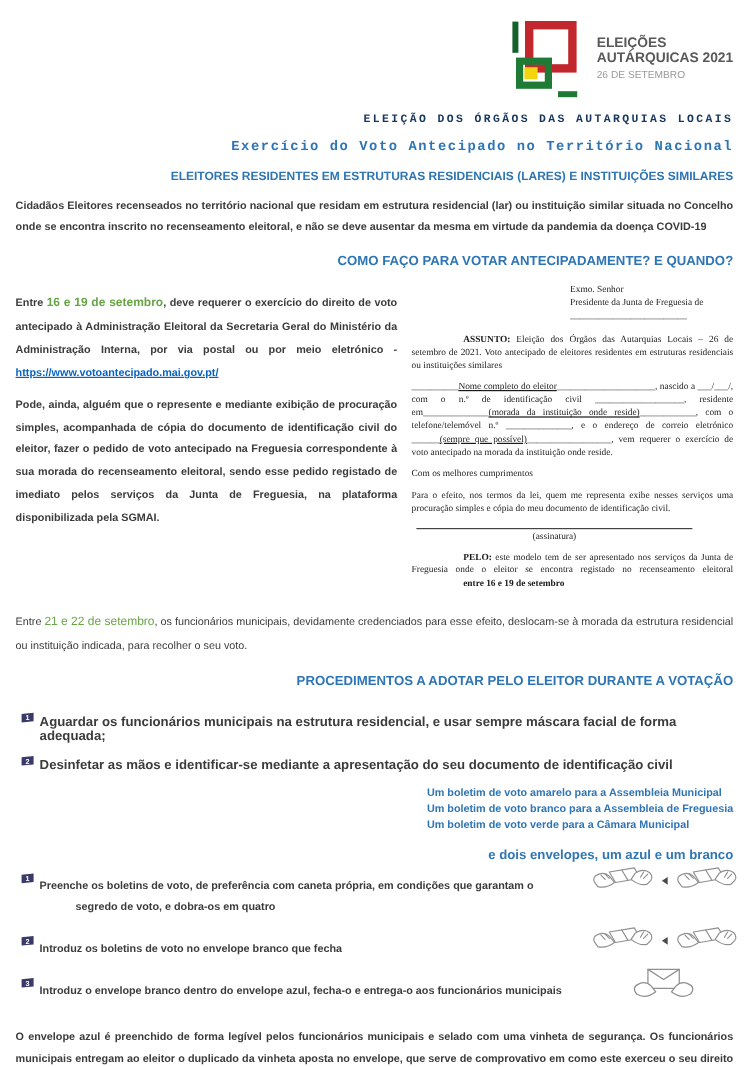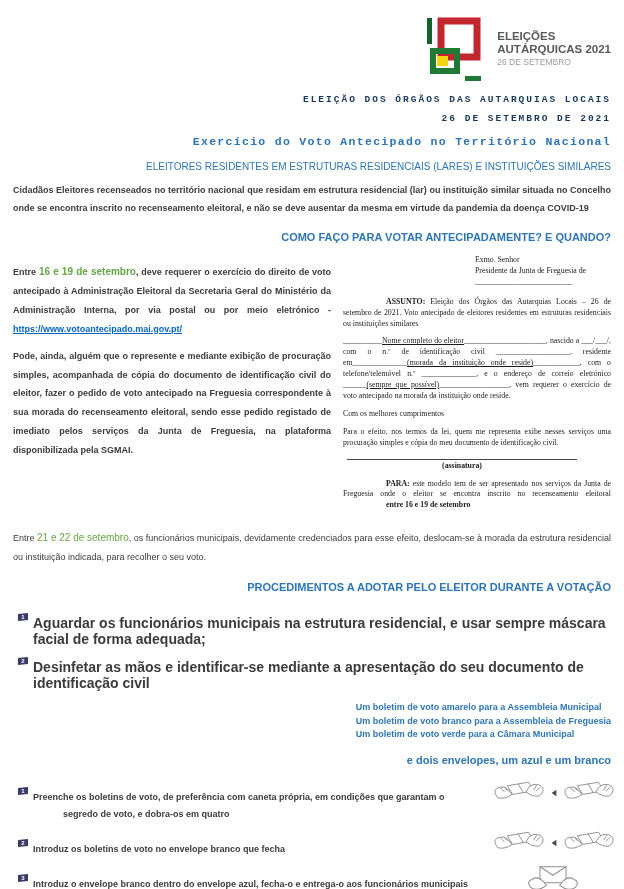--- a/index.html
+++ b/index.html
@@ -8,54 +8,54 @@
     display:flex;flex-direction:column;padding:10px 13px 10px;overflow:hidden;position:relative;align-items:flex-end;}
   
   .logo-row{display:flex;justify-content:center;align-items:center;gap:10px;margin-top:4px;}
   .logo-text{display:flex;flex-direction:column;line-height:1.15;}
   .logo-text .l1,.logo-text .l2{font-size:11.5px;font-weight:bold;color:#595959;}
   .logo-text .l3{font-size:8.5px;color:#9a9a9a;margin-top:2px;}
   .t-mono{font-family:"Liberation Mono",monospace;font-weight:bold;text-align:center;}
   .t1{font-size:9.5px;letter-spacing:2px;color:#17365d;margin-top:10px;}
   .t2{font-size:9.5px;letter-spacing:2px;color:#17365d;margin-top:8px;}
   .t3{font-size:11.5px;letter-spacing:1.3px;color:#2e75b6;margin-top:11px;}
-  .t4{font-size:10px;font-weight:normal;text-align:center;color:#2e75b6;margin-top:13px;}
+  .t4{font-size:10px;font-weight:bold;text-align:center;color:#2e75b6;margin-top:13px;}
   .intro{font-size:9px;font-weight:bold;color:#3b3b3b;text-align:justify;line-height:2.0;margin:9px 0 0;}
   h2{font-size:11px;font-weight:bold;color:#2e75b6;margin:14px 0 0;}
   
   .cols{display:flex;gap:12px;margin-top:10px;}
   .colL{width:318px;flex:none;}
   .colL p{font-size:9px;font-weight:bold;color:#3b3b3b;text-align:justify;line-height:2.1;margin:8px 0 0;}
   .green{color:#68a547;font-size:10px;}
   a.link{color:#0563c1;text-decoration:underline;font-weight:bold;cursor:pointer;}
   .letter{flex:1;font-family:"Liberation Serif",serif;font-size:7.8px;color:#1a1a1a;line-height:1.4;}
   .letter .addr{margin-left:132px;margin-top:2px;}
   .letter .addr-line{letter-spacing:0;}
   .letter p{margin:7px 0 0;text-align:justify;}
   .letter .subj{margin-top:9px;}
   .letter b{font-weight:bold;margin-left:43px;}
   .form{overflow-wrap:anywhere;}
   .u-label{text-decoration:underline;}
   .sig{margin-top:10px;width:230px;margin-left:4px;}
   .sig-line{border-top:0.8px solid #444;height:1px;}
-  .sig-cap{text-align:center;font-weight:bold;}
+  .sig-cap{text-align:center;}
   .nota{margin-top:9px;}
   
   .mid{font-size:9px;font-weight:normal;color:#3b3b3b;text-align:justify;line-height:2.1;margin:16px 0 0;}
   .bullets{margin-top:10px;}
   .brow{display:flex;align-items:flex-start;gap:4px;margin:9px 0 0;padding-left:4px;}
-  .brow .txt{font-size:14px;font-weight:bold;color:#3b3b3b;padding-top:3px;}
+  .brow .txt{font-size:11px;font-weight:bold;color:#3b3b3b;padding-top:3px;}
   .flag{width:12px;height:12px;flex:none;}
   
   .b-head{font-size:11px;font-weight:bold;color:#2e75b6;margin-top:18px;}
   .b-lines{margin:10px 0 0 122px;line-height:1.5;}
   .b-lines div{font-size:9px;font-weight:bold;color:#2e75b6;}
   .b-env{font-size:11px;font-weight:bold;color:#2e75b6;margin:12px 0 0 122px;}
   
-  .steps{position:relative;margin-top:20px;padding-right:132px;}
+  .steps{position:relative;margin-top:8px;padding-right:132px;}
   .srow{display:flex;align-items:flex-start;gap:4px;margin:0 0 15px;padding-left:4px;}
   .srow .txt{font-size:9px;font-weight:bold;color:#3b3b3b;padding-top:3px;line-height:1.9;}
   .srow .hang{display:block;padding-left:30px;text-indent:-30px;}
   .illus{position:absolute;display:flex;align-items:center;gap:5px;}
   .illus1{right:-4px;top:-6px;}
   .illus2{right:-4px;top:44px;}
   .illus3{right:30px;top:76px;}
   .final{font-size:9px;font-weight:bold;color:#3b3b3b;text-align:justify;line-height:2.0;margin:6px 0 0;}
 </style>
 </head>
@@ -98,21 +98,20 @@
       <rect x="40" y="62" width="16" height="5" fill="#1e7a34"></rect>
     </svg>
     <div class="logo-text">
       <span class="l1">ELEIÇÕES</span>
       <span class="l2">AUTÁRQUICAS 2021</span>
       <span class="l3">26 DE SETEMBRO</span>
     </div>
   </div>
 
   <div class="t-mono t1">ELEIÇÃO DOS ÓRGÃOS DAS AUTARQUIAS LOCAIS</div>
-  <div class="t-mono t2">26 DE SETEMBRO DE 2021</div>
   <div class="t-mono t3">Exercício do Voto Antecipado no Território Nacional</div>
   <div class="t4">ELEITORES RESIDENTES EM ESTRUTURAS RESIDENCIAIS (LARES) E INSTITUIÇÕES SIMILARES</div>
 
   <p class="intro">Cidadãos Eleitores recenseados no território nacional que residam em estrutura residencial (lar) ou instituição similar situada no Concelho onde se encontra inscrito no recenseamento eleitoral, e não se deve ausentar da mesma em virtude da pandemia da doença COVID-19</p>
 
   <h2>COMO FAÇO PARA VOTAR ANTECIPADAMENTE? E QUANDO?</h2>
 
   <div class="cols">
     <div class="colL">
       <p><span>Entre </span><span class="green">16 e 19 de setembro</span><span>, deve requerer o exercício do direito de voto antecipado à Administração Eleitoral da Secretaria Geral do Ministério da Administração Interna, por via postal ou por meio eletrónico - </span><a class="link">https://www.votoantecipado.mai.gov.pt/</a></p>
@@ -126,21 +125,21 @@
         <div class="addr-line">_________________________</div>
       </div>
       <p class="subj"><b>ASSUNTO:</b><span> Eleição dos Órgãos das Autarquias Locais – 26 de setembro de 2021. Voto antecipado de eleitores residentes em estruturas residenciais ou instituições similares</span></p>
       <p class="form"><span>__________</span><span class="u-label">Nome completo do eleitor</span><span>_____________________</span><span>, nascido a ___/___/</span><span>, com o n.º de identificação civil ___________________, residente em</span><span>______________</span><span class="u-label">(morada da instituição onde reside)</span><span>____________</span><span>, com o telefone/telemóvel n.º ______________, e o endereço de correio eletrónico </span><span>______</span><span class="u-label">(sempre que possível)</span><span>__________________</span><span>, vem requerer o exercício de voto antecipado na morada da instituição onde reside.</span></p>
       <p>Com os melhores cumprimentos</p>
       <p>Para o efeito, nos termos da lei, quem me representa exibe nesses serviços uma procuração simples e cópia do meu documento de identificação civil.</p>
       <div class="sig">
         <div class="sig-line"></div>
         <div class="sig-cap">(assinatura)</div>
       </div>
-      <p class="nota"><b>PARA:</b><span> este modelo tem de ser apresentado nos serviços da Junta de Freguesia onde o eleitor se encontra inscrito no recenseamento eleitoral </span><b>entre 16 e 19 de setembro</b></p>
+      <p class="nota"><b>PELO:</b><span> este modelo tem de ser apresentado nos serviços da Junta de Freguesia onde o eleitor se encontra registado no recenseamento eleitoral </span><b>entre 16 e 19 de setembro</b></p>
     </div>
   </div>
 
   <p class="mid"><span>Entre </span><span class="green">21 e 22 de setembro</span><span>, os funcionários municipais, devidamente credenciados para esse efeito, deslocam-se à morada da estrutura residencial ou instituição indicada, para recolher o seu voto.</span></p>
 
   <h2>PROCEDIMENTOS A ADOTAR PELO ELEITOR DURANTE A VOTAÇÃO</h2>
 
   <div class="bullets">
     <div class="brow">
       <svg class="flag" viewBox="0 0 12 12">

